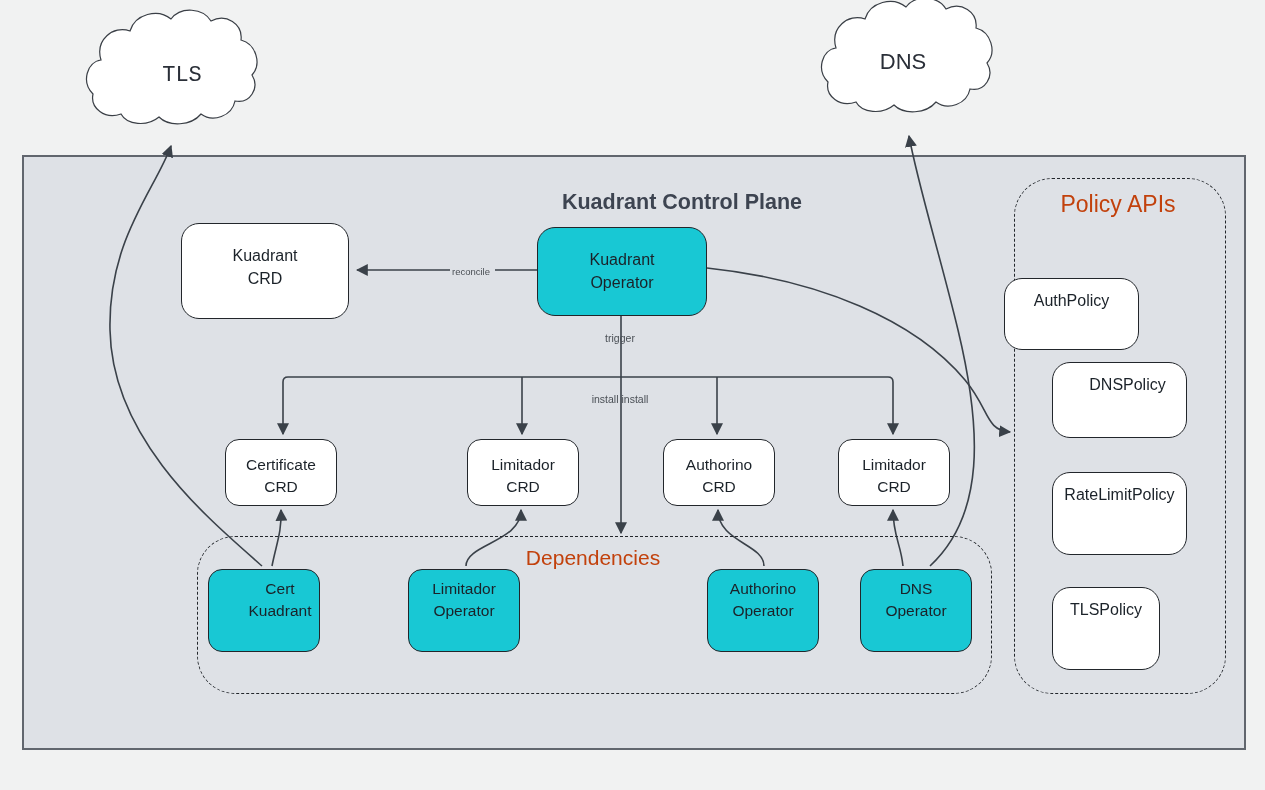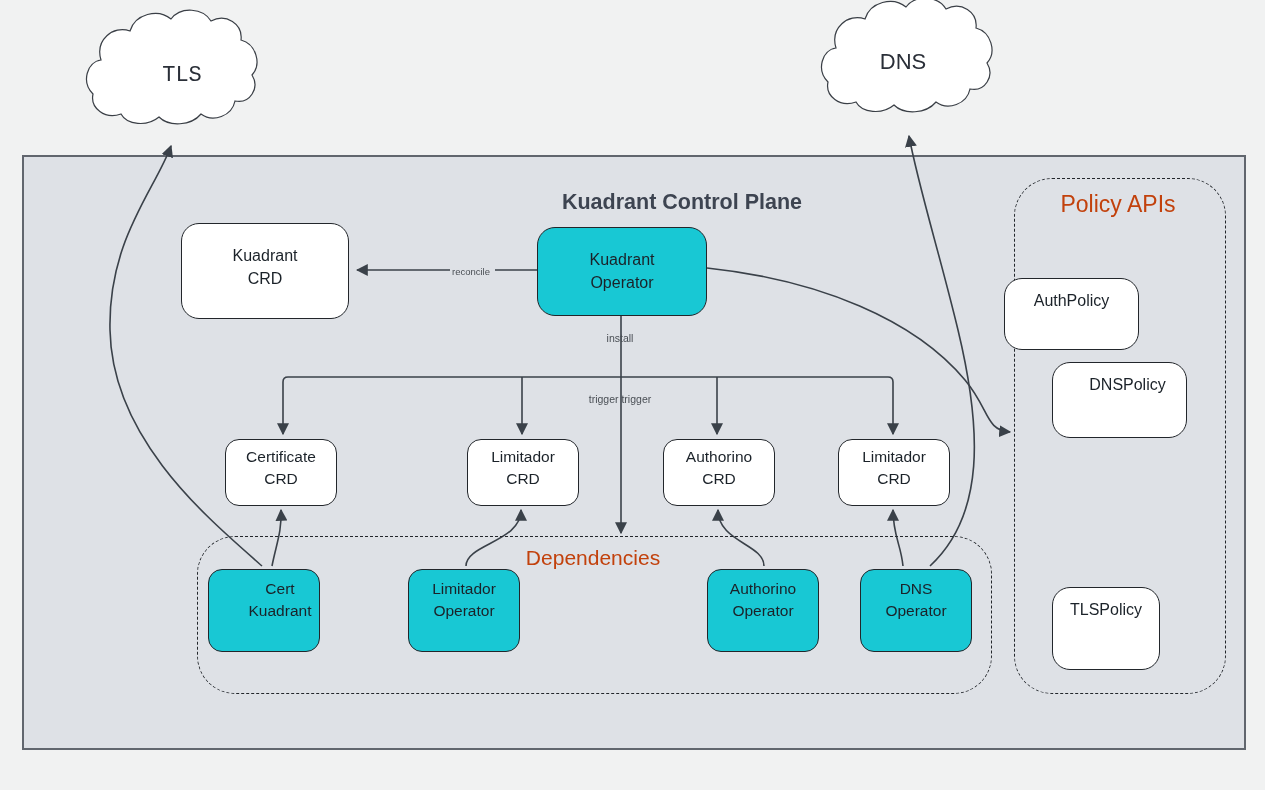--- a/index.html
+++ b/index.html
@@ -2,21 +2,21 @@
 <html><head>
 <meta charset="utf-8">
 <style>
   html,body{margin:0;padding:0;background:#f1f2f2;font-family:"Liberation Sans",sans-serif;}
   #canvas{position:relative;width:1265px;height:790px;overflow:hidden;background:#f1f2f2;}
   #plane{position:absolute;left:22px;top:155px;width:1220px;height:591px;background:#dee1e6;border:2px solid #61666e;}
   #wires{position:absolute;left:0;top:0;width:1265px;height:790px;z-index:2;}
   .group{position:absolute;border:1.7px dashed #22262b;border-radius:38px;z-index:3;}
   .group-label{position:absolute;z-index:4;font-size:21px;color:#c2410c;transform:translateX(-50%);white-space:nowrap;}
   .node{position:absolute;z-index:4;box-sizing:border-box;background:#ffffff;border:1.6px solid #22262b;
-        border-radius:14px;text-align:center;color:#1b2229;font-size:15.5px;line-height:22px;padding-top:6px;}
+        border-radius:14px;text-align:center;color:#1b2229;font-size:15.5px;line-height:22px;padding-top:14px;}
   .node.big{border-radius:18px;padding-top:20px;font-size:16px;line-height:23px;}
   .node.teal{background:#18c8d4;}
   .node.policy{border-radius:18px;padding-top:11px;font-size:16px;}
   .diagram-title{position:absolute;z-index:4;transform:translateX(-50%);font-size:21.5px;font-weight:bold;color:#3d4451;white-space:nowrap;margin-left:46px;}
   .edge-label{position:absolute;z-index:4;transform:translate(-50%,-50%);color:#4a4f55;white-space:nowrap;}
   .edge-label.s9{font-size:9.5px;}
   .edge-label.s10{font-size:10.5px;}
   .cloud-label{position:absolute;z-index:4;transform:translate(-50%,-50%);font-size:22px;color:#2a2f38;white-space:nowrap;}
 </style>
 </head>
@@ -118,21 +118,24 @@
     <div>DNS</div>
     <div>Operator</div>
   </div>
 
   <div class="node policy" style="left:1004px;top:238px;width:135px;height:72px;margin-top:40px;">
     <div>AuthPolicy</div>
   </div>
   <div class="node policy" style="left:1052px;top:362px;width:135px;height:76px;padding-left:16px;">
     <div>DNSPolicy</div>
   </div>
+  <div class="node policy" style="left:1052px;top:472px;width:135px;height:83px;">
+    <div>RateLimitPolicy</div>
+  </div>
   <div class="node policy" style="left:1052px;top:587px;width:108px;height:83px;">
     <div>TLSPolicy</div>
   </div>
 
   <div class="edge-label s9" style="left:471px;top:271px;">reconcile</div>
-  <div class="edge-label s10" style="left:620px;top:338px;">install</div>
-  <div class="edge-label s10" style="left:620px;top:399px;">trigger trigger</div>
+  <div class="edge-label s10" style="left:620px;top:338px;">trigger</div>
+  <div class="edge-label s10" style="left:620px;top:399px;">install install</div>
 
 </div>
 
 </body></html>

